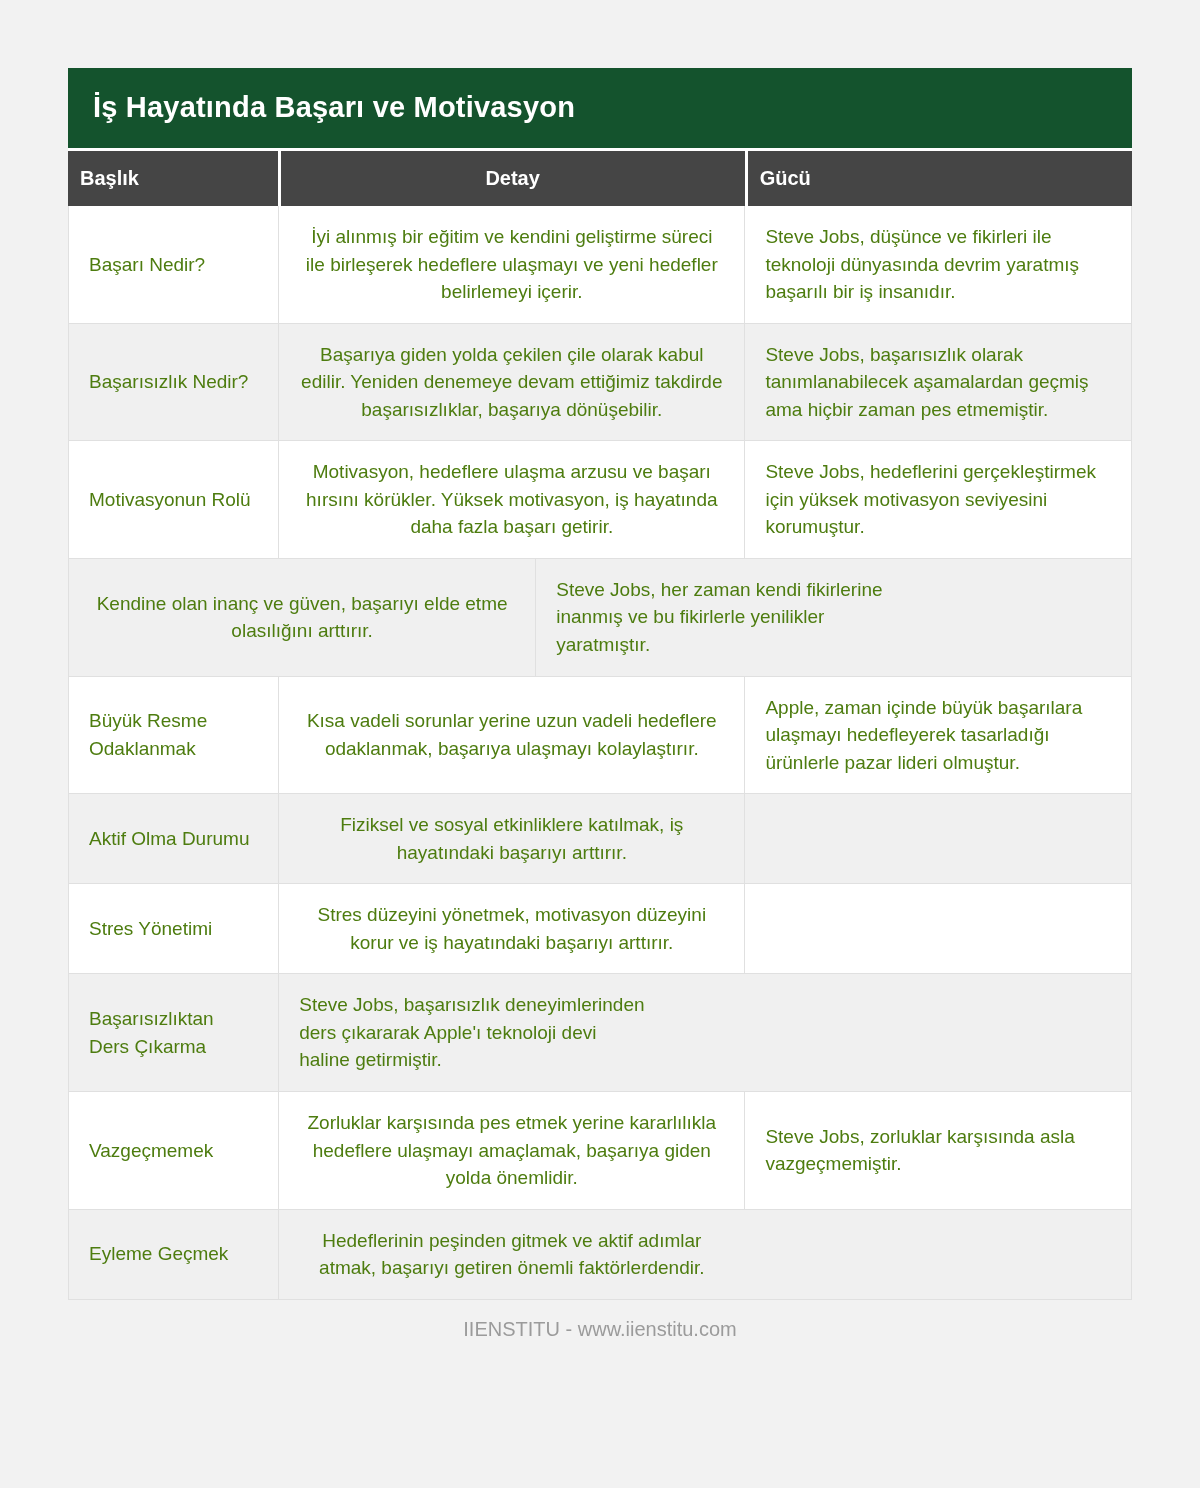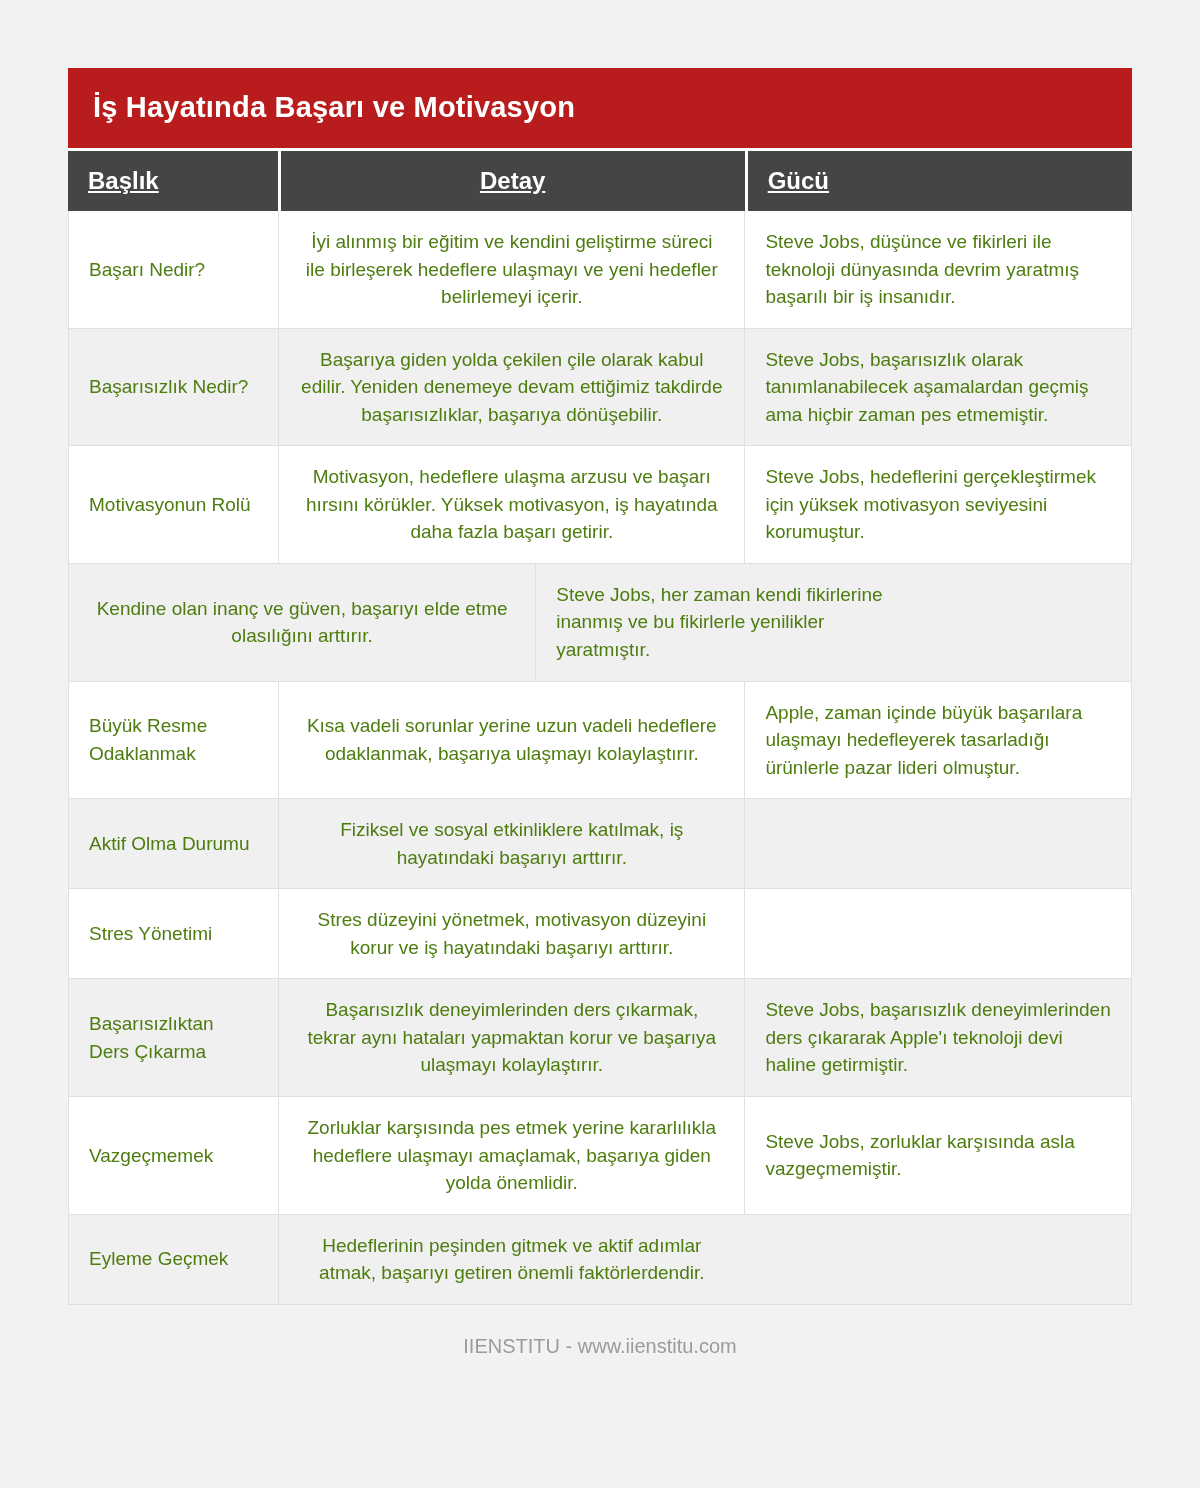--- a/index.html
+++ b/index.html
@@ -9,39 +9,38 @@
     font-family: "Liberation Sans", "DejaVu Sans", sans-serif;
   }
   body { height: 1488px; overflow: hidden; }
 
   .table-card {
     width: 1064px;
     margin: 68px auto 0 auto;
   }
 
   .title-bar {
-    background: #b91c1c;
+    background: #14532d;
     color: #ffffff;
     font-size: 29px;
     font-weight: bold;
     padding: 23px 25px 24px 25px;
     border-bottom: 3px solid #ffffff;
     letter-spacing: 0.2px;
   }
 
   .header-row {
     display: flex;
     background: #454545;
   }
   .header-cell {
     color: #ffffff;
-    font-size: 24px;
+    font-size: 20px;
     font-weight: bold;
-    padding: 16px 20px;
-    text-decoration: underline;
+    padding: 16px 12px;
   }
   .header-cell + .header-cell { border-left: 3px solid #ffffff; }
 
   .col-1 { width: 19.7%; }
   .col-2 { width: 43.9%; text-align: center; }
   .col-3 { width: 36.4%; }
 
   .table-body {
     border: 1px solid #e0e0e0;
     border-top: none;
@@ -61,21 +60,21 @@
     color: #4d7c0f;
     font-size: 19px;
     line-height: 1.45;
   }
   .t-cell + .t-cell { border-left: 1px solid #e0e0e0; }
 
   .footer {
     text-align: center;
     color: #9b9b9b;
     font-size: 20px;
-    margin-top: 30px;
+    margin-top: 18px;
   }
 </style>
 </head>
 <body>
 
 <div class="table-card">
 
   <div class="title-bar">İş Hayatında Başarı ve Motivasyon</div>
 
   <div class="header-row">
@@ -122,21 +121,20 @@
     </div>
 
     <div class="t-row">
       <div class="t-cell col-1">Stres Yönetimi</div>
       <div class="t-cell col-2">Stres düzeyini yönetmek, motivasyon düzeyini korur ve iş hayatındaki başarıyı arttırır.</div>
       <div class="t-cell col-3"></div>
     </div>
 
     <div class="t-row alt">
       <div class="t-cell col-1">Başarısızlıktan Ders Çıkarma</div>
-      <div class="t-cell col-2">Başarısızlık deneyimlerinden ders çıkarmak, tekrar aynı hataları yapmaktan korur ve başarıya ulaşmayı kolaylaştırır.</div>
       <div class="t-cell col-3">Steve Jobs, başarısızlık deneyimlerinden ders çıkararak Apple'ı teknoloji devi haline getirmiştir.</div>
     </div>
 
     <div class="t-row">
       <div class="t-cell col-1">Vazgeçmemek</div>
       <div class="t-cell col-2">Zorluklar karşısında pes etmek yerine kararlılıkla hedeflere ulaşmayı amaçlamak, başarıya giden yolda önemlidir.</div>
       <div class="t-cell col-3">Steve Jobs, zorluklar karşısında asla vazgeçmemiştir.</div>
     </div>
 
     <div class="t-row alt">

